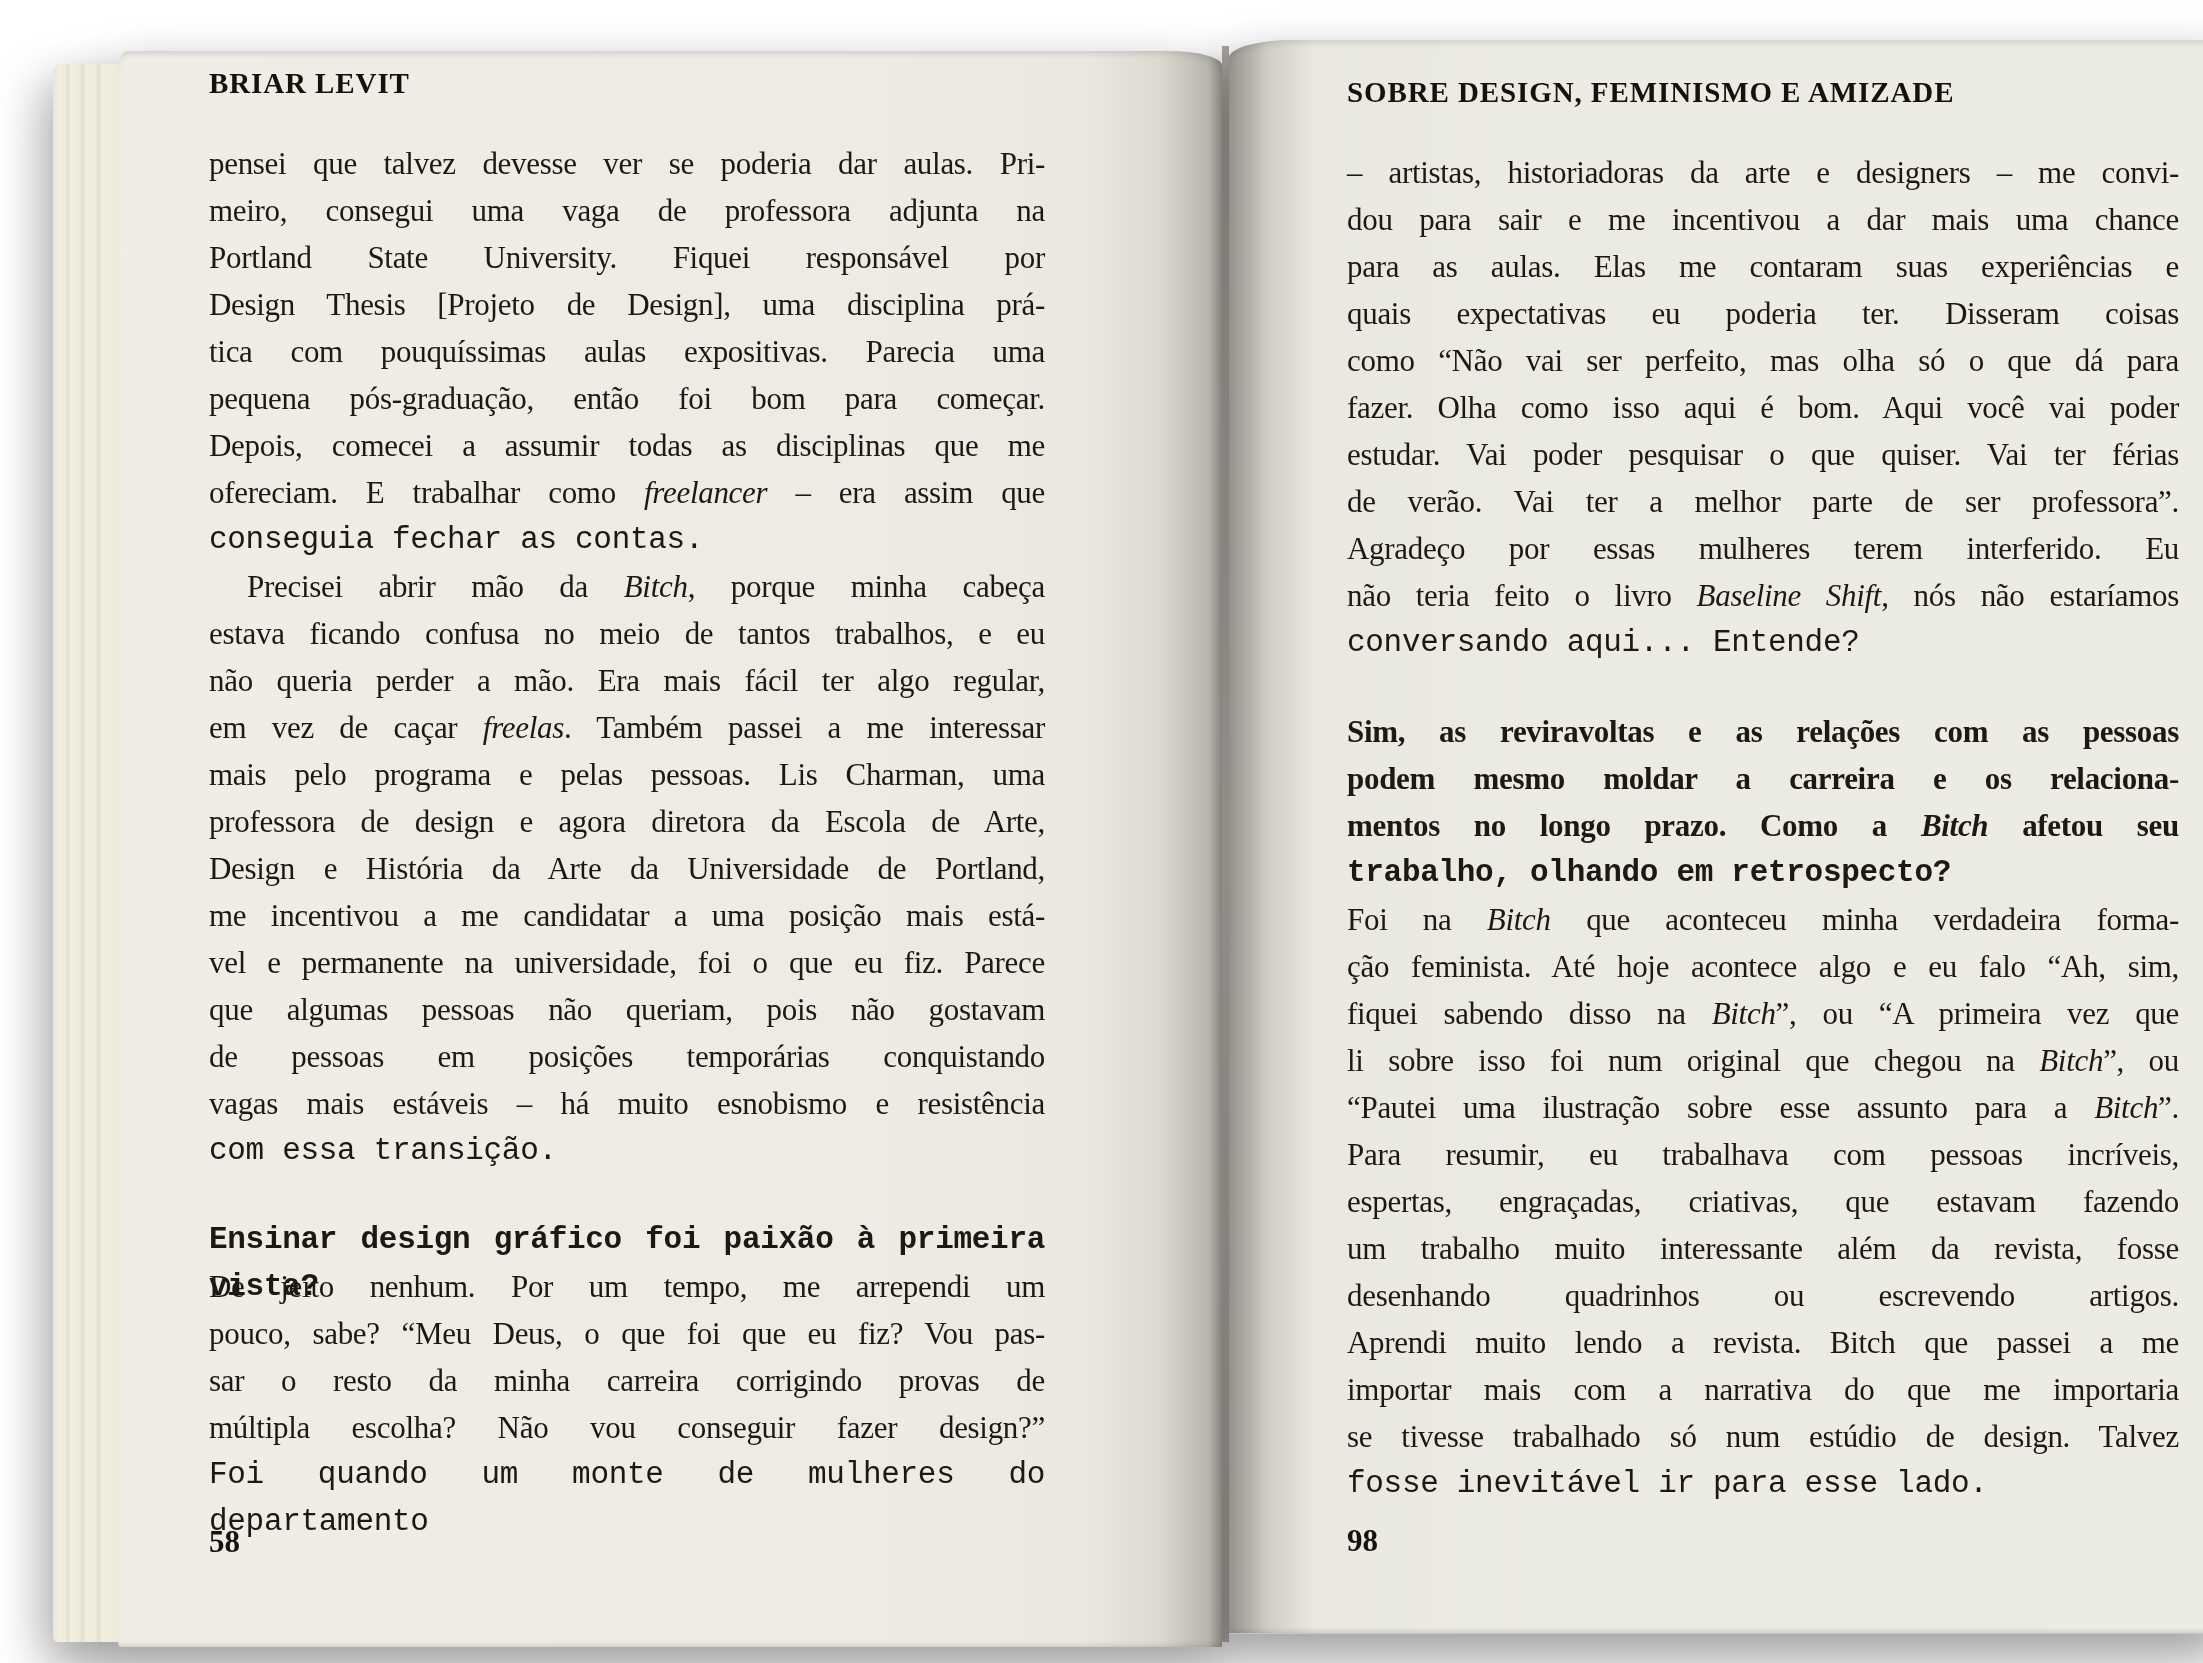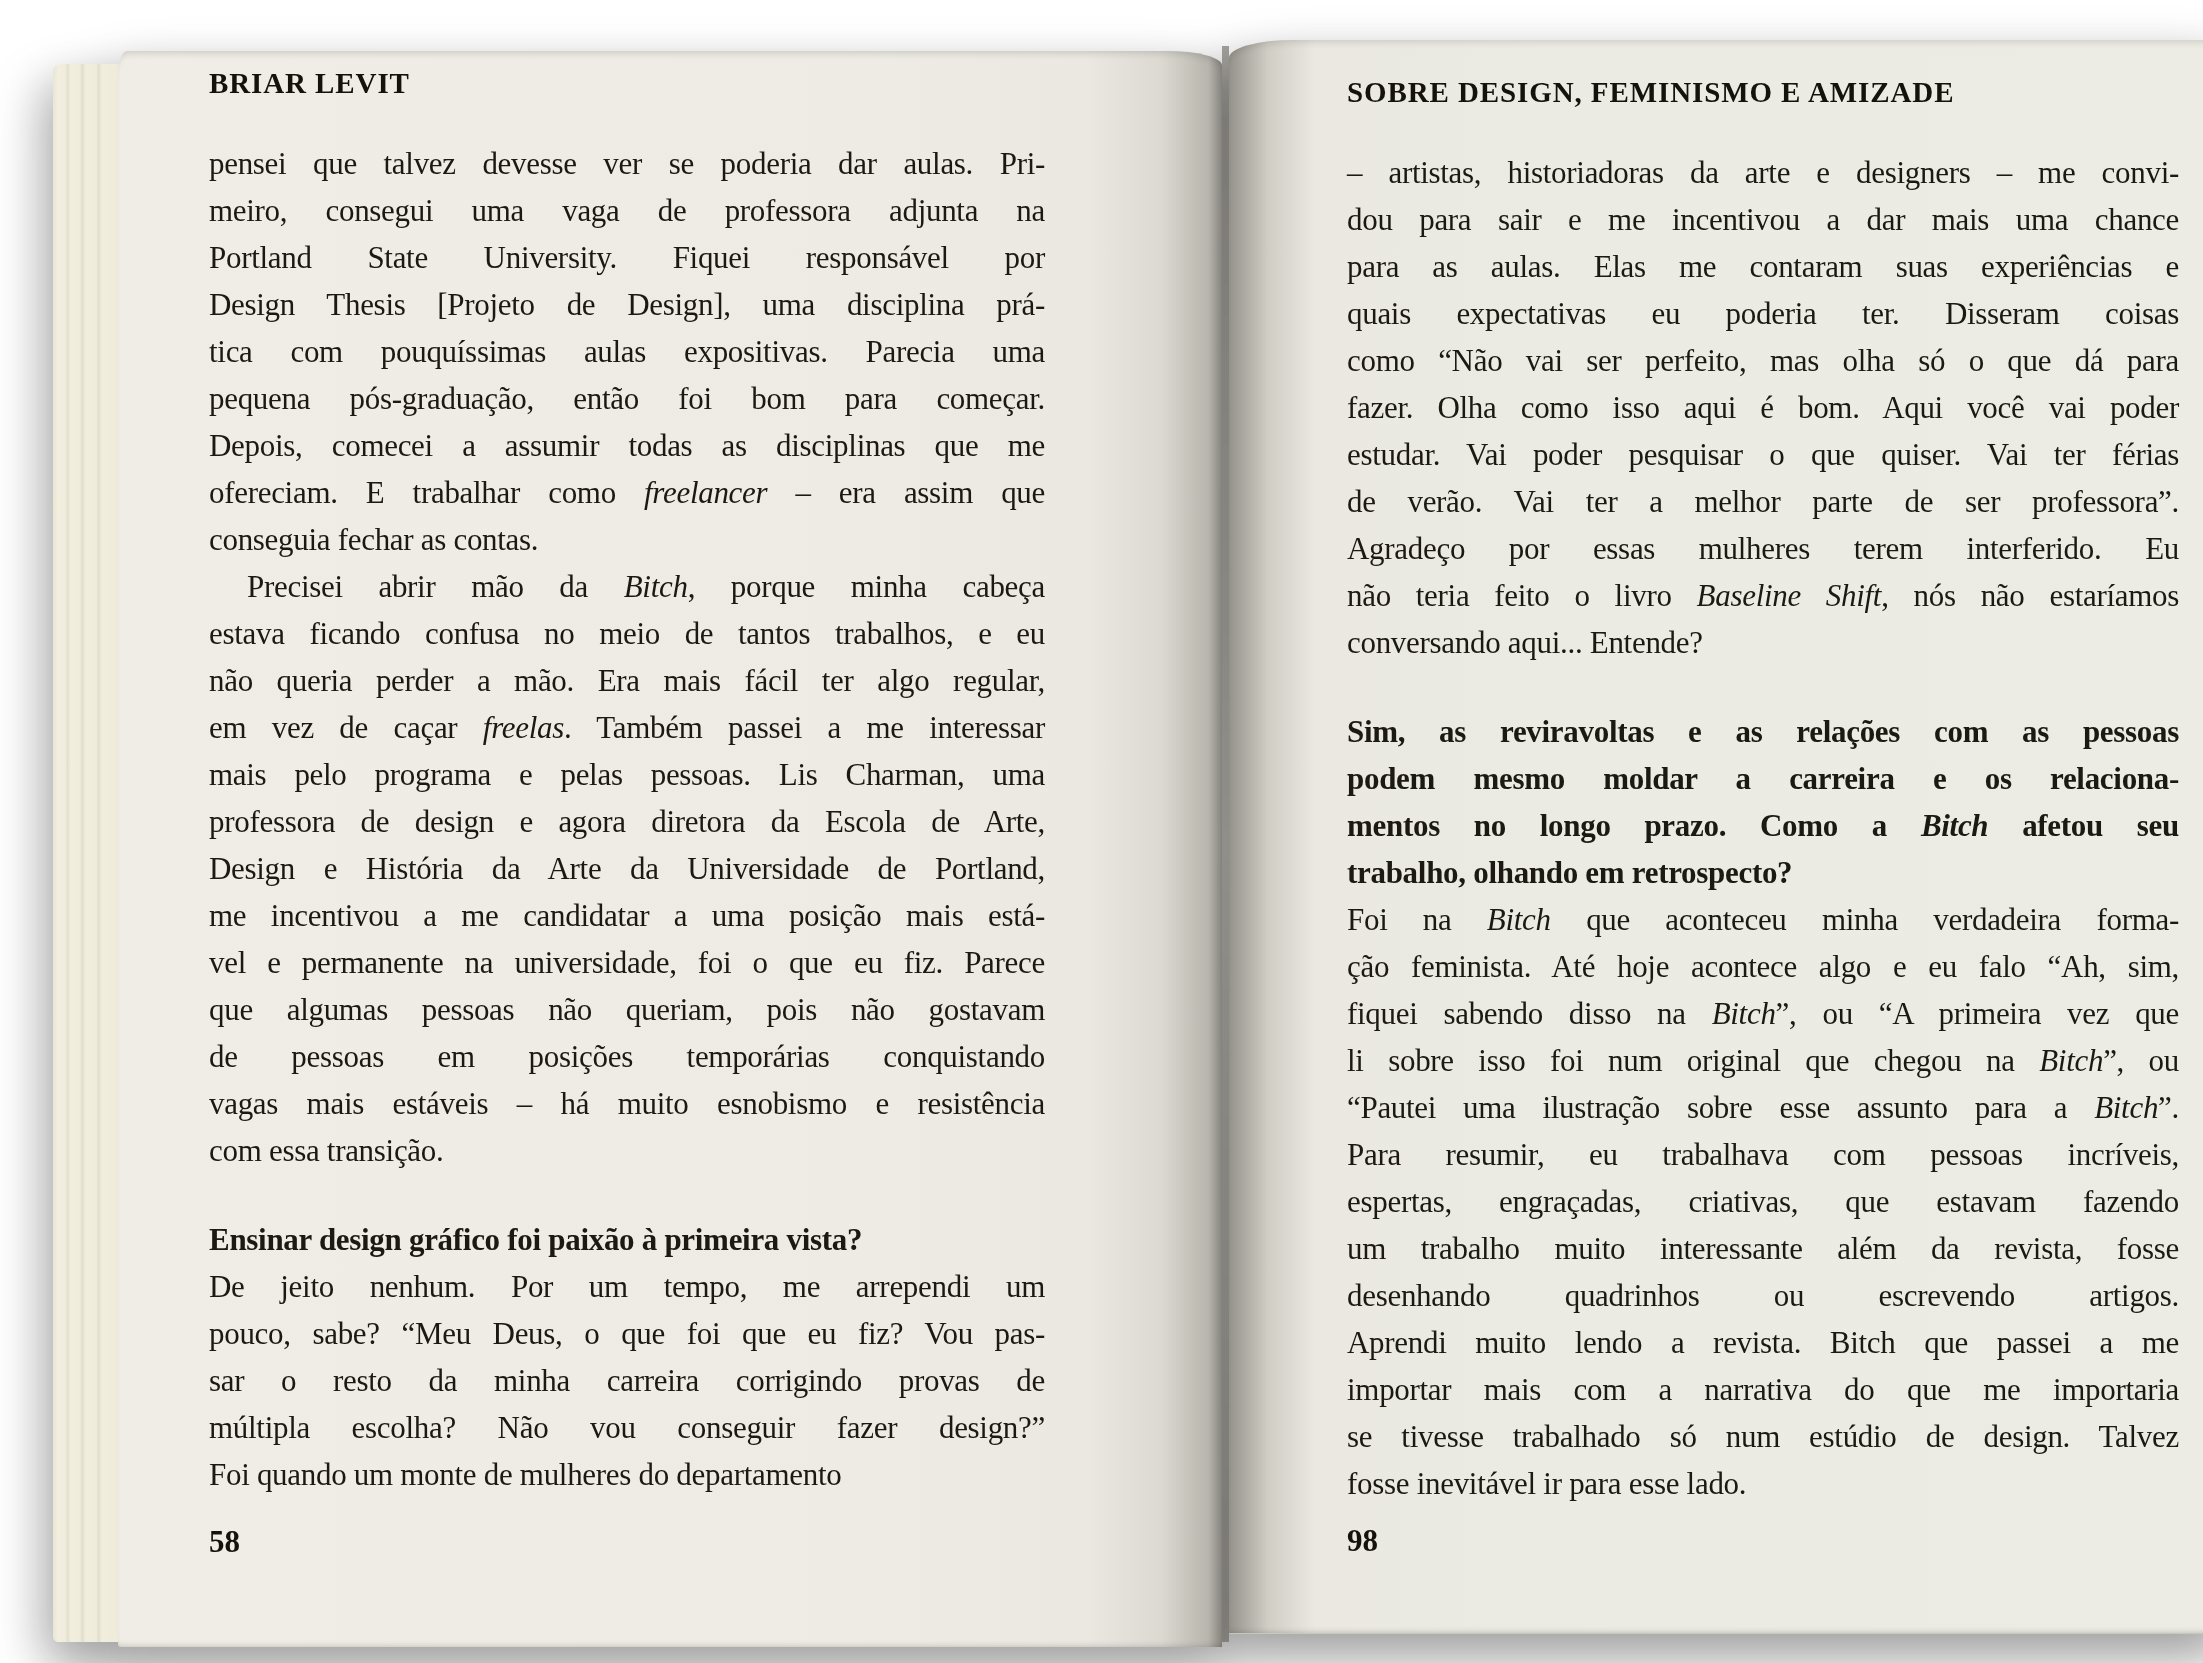--- a/index.html
+++ b/index.html
@@ -78,21 +78,21 @@
   .bodytext{margin-top:40px;font-size:31px;letter-spacing:-0.3px;line-height:47px;}
   .para{margin:0;}
   .para.bold{font-weight:700;}
   .line{
     text-align:justify;
     text-align-last:justify;
     white-space:normal;
     height:47px;
     overflow:visible;
   }
-  .line.last{text-align-last:left;}
+  .line.last{text-align-last:left;font-family:Liberation Mono, monospace;}
   .line.first{text-indent:38px;}
   .gap{height:42px;}
   .folio{
     position:absolute;bottom:53px;left:0;width:100%;
     text-align:left;font-weight:700;font-size:31px;color:#15120e;
   }
   i{font-style:italic;}
 </style>
 </head>
 <body>

